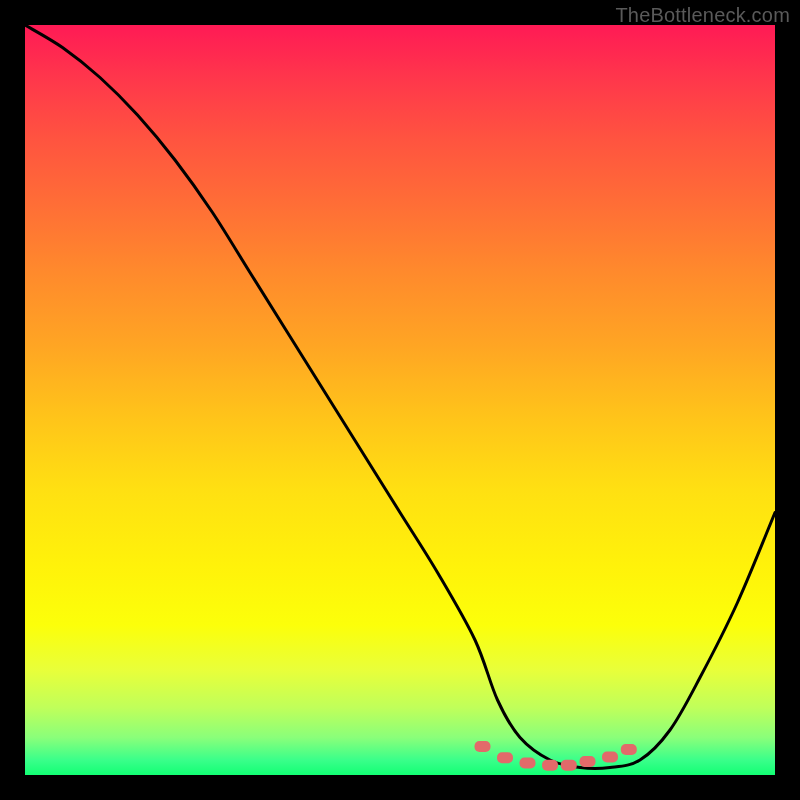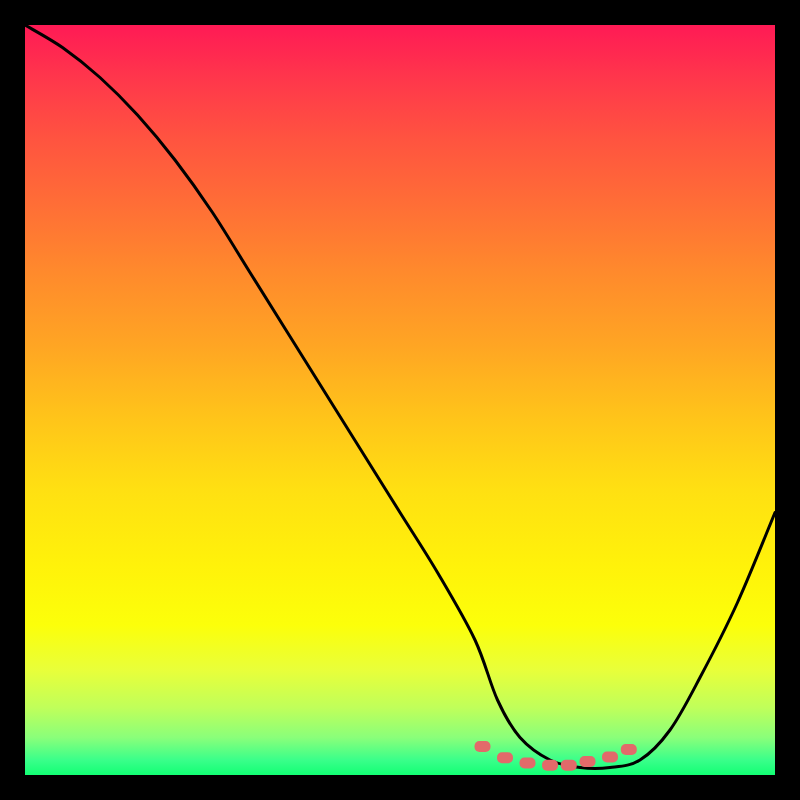--- a/index.html
+++ b/index.html
@@ -64,20 +64,21 @@
     top: 0;
     width: 750px;
     height: 750px;
     z-index: 3;
   }
 </style>
 </head>
 <body>
 
 <div class="container">
+  <div class="watermark">TheBottleneck.com</div>
   <div class="plot-area">
     <svg class="curve" viewBox="0 0 750 750" preserveAspectRatio="none">
       <path id="curve-path" fill="none" stroke="#000000" stroke-width="3" stroke-linecap="round" d="M 0 0 C 6.3 3.8, 25.0 13.8, 37.5 22.5 C 50.0 31.3, 62.5 41.3, 75.0 52.5 C 87.5 63.8, 100.0 76.3, 112.5 90.0 C 125.0 103.8, 137.5 118.8, 150.0 135.0 C 162.5 151.3, 175.0 168.8, 187.5 187.5 C 200.0 206.3, 212.5 227.5, 225.0 247.5 C 237.5 267.5, 250.0 287.5, 262.5 307.5 C 275.0 327.5, 287.5 347.5, 300.0 367.5 C 312.5 387.5, 325.0 407.5, 337.5 427.5 C 350.0 447.5, 362.5 467.5, 375.0 487.5 C 387.5 507.5, 400.0 526.3, 412.5 547.5 C 425.0 568.8, 440.0 593.8, 450.0 615.0 C 460.0 636.3, 465.0 658.8, 472.5 675.0 C 480.0 691.3, 486.3 702.5, 495.0 712.5 C 503.8 722.5, 515.0 730.0, 525.0 735.0 C 535.0 740.0, 545.0 741.3, 555.0 742.5 C 565.0 743.8, 575.0 743.8, 585.0 742.5 C 595.0 741.3, 605.0 741.3, 615.0 735.0 C 625.0 728.8, 635.0 718.8, 645.0 705.0 C 655.0 691.3, 663.8 673.8, 675.0 652.5 C 686.3 631.3, 700.0 605.0, 712.5 577.5 C 725.0 550.0, 743.8 502.5, 750.0 487.5"></path>
     </svg>
     <svg class="markers" viewBox="0 0 750 750" preserveAspectRatio="none">
       <g id="marker-group">
           <rect x="449.5" y="716.0" width="16" height="11" rx="5" ry="5" fill="#e26a6a"></rect>
           <rect x="472.0" y="727.3" width="16" height="11" rx="5" ry="5" fill="#e26a6a"></rect>
           <rect x="494.5" y="732.5" width="16" height="11" rx="5" ry="5" fill="#e26a6a"></rect>
           <rect x="517.0" y="734.8" width="16" height="11" rx="5" ry="5" fill="#e26a6a"></rect>

